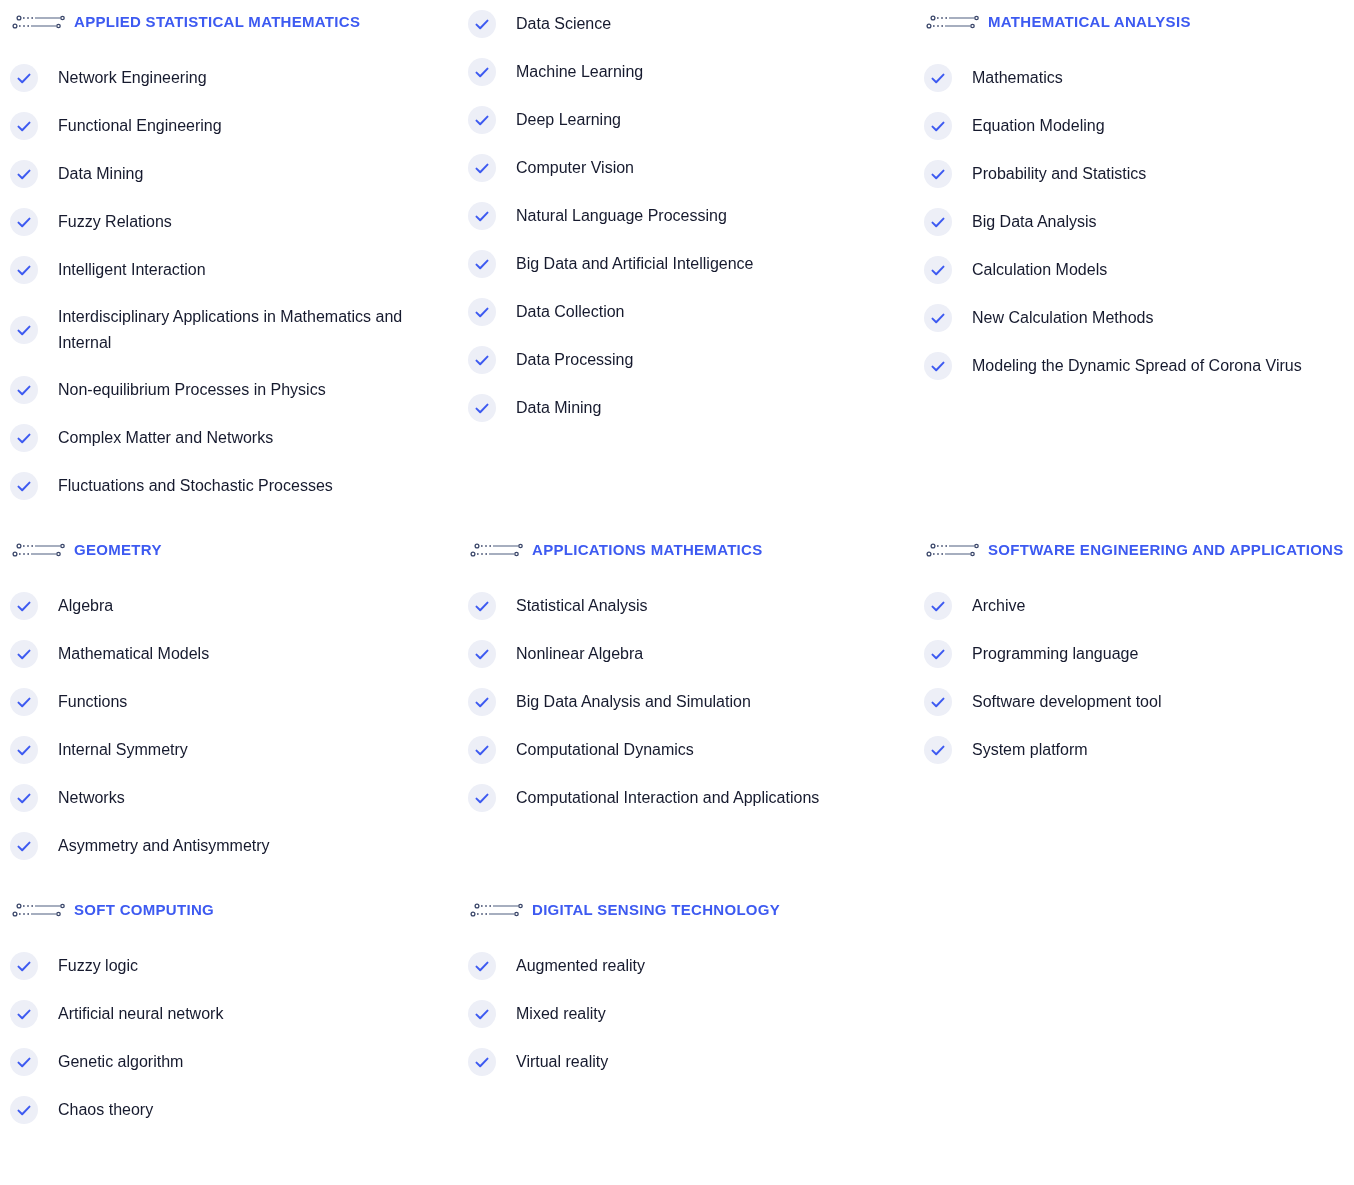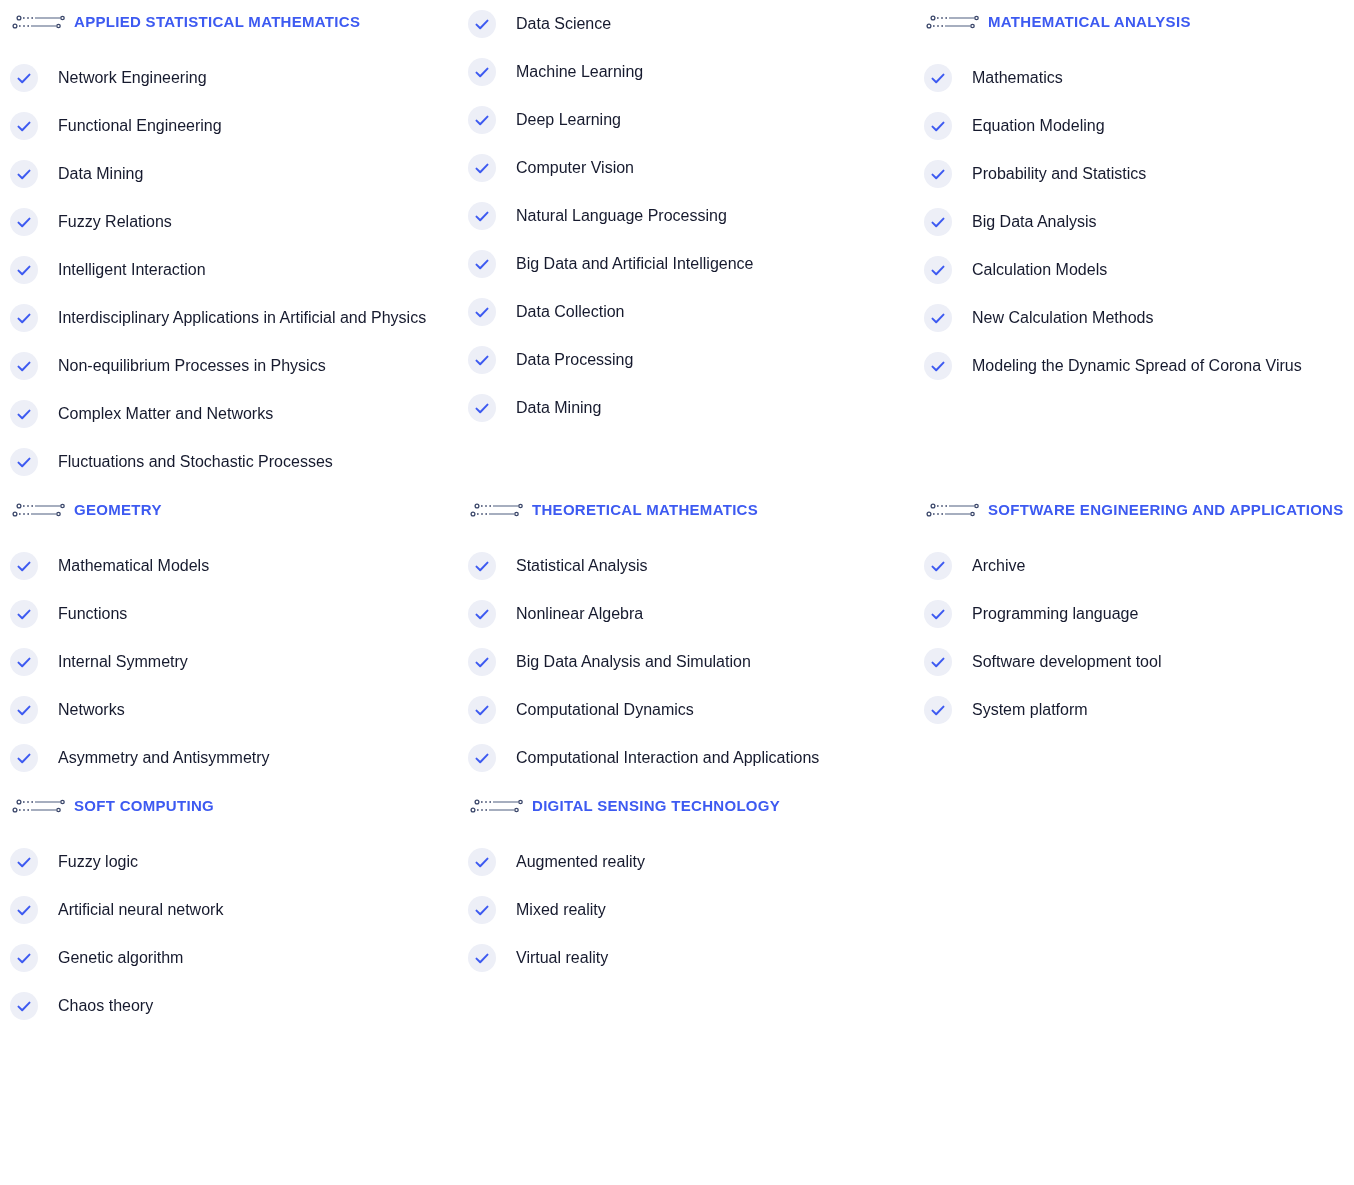--- a/index.html
+++ b/index.html
@@ -14,21 +14,21 @@
   body {
     width: 1354px;
     min-height: 1185px;
     font-family: "Liberation Sans", "DejaVu Sans", sans-serif;
     overflow-x: hidden;
   }
   .grid {
     display: grid;
     grid-template-columns: 458px 456px 1fr;
     align-items: start;
-    row-gap: 2px;
+    row-gap: 18px;
     padding: 10px 0 40px 10px;
   }
   .section { padding-right: 26px; }
   .sec-header {
     display: flex;
     align-items: center;
     gap: 8px;
     margin-bottom: 30px;
     min-height: 24px;
   }
@@ -133,21 +133,21 @@
     </span>
     <span class="item-label">Intelligent Interaction</span>
   </li>
 
   <li class="item">
     <span class="check">
       <svg width="14" height="11" viewBox="0 0 14 11" fill="none" xmlns="http://www.w3.org/2000/svg">
         <path d="M1.5 5.6 L5.2 9.2 L12.5 1.6" stroke="currentColor" stroke-width="2" stroke-linecap="round" stroke-linejoin="round"></path>
       </svg>
     </span>
-    <span class="item-label">Interdisciplinary Applications in Artificial and Physics</span>
+    <span class="item-label">Interdisciplinary Applications in Mathematics and Internal</span>
   </li>
 
   <li class="item">
     <span class="check">
       <svg width="14" height="11" viewBox="0 0 14 11" fill="none" xmlns="http://www.w3.org/2000/svg">
         <path d="M1.5 5.6 L5.2 9.2 L12.5 1.6" stroke="currentColor" stroke-width="2" stroke-linecap="round" stroke-linejoin="round"></path>
       </svg>
     </span>
     <span class="item-label">Non-equilibrium Processes in Physics</span>
   </li>
@@ -349,20 +349,28 @@
           <circle cx="52.5" cy="6" r="1.7" stroke="var(--icon-dot)" stroke-width="1.3"></circle>
           <circle cx="5" cy="14" r="1.9" stroke="var(--icon-dot)" stroke-width="1.3"></circle>
           <line x1="9" y1="14" x2="21" y2="14" stroke="var(--icon-dot)" stroke-width="1.4" stroke-dasharray="1.6 2.6"></line>
           <line x1="21" y1="14" x2="46" y2="14" stroke="var(--icon-line)" stroke-width="1.7"></line>
           <circle cx="48.5" cy="14" r="1.7" stroke="var(--icon-dot)" stroke-width="1.3"></circle>
         </svg>
       </span>
       <h2 class="sec-title">GEOMETRY</h2>
     </header>
     <ul class="items">
+  <li class="item">
+    <span class="check">
+      <svg width="14" height="11" viewBox="0 0 14 11" fill="none" xmlns="http://www.w3.org/2000/svg">
+        <path d="M1.5 5.6 L5.2 9.2 L12.5 1.6" stroke="currentColor" stroke-width="2" stroke-linecap="round" stroke-linejoin="round"></path>
+      </svg>
+    </span>
+    <span class="item-label">Algebra</span>
+  </li>
 
   <li class="item">
     <span class="check">
       <svg width="14" height="11" viewBox="0 0 14 11" fill="none" xmlns="http://www.w3.org/2000/svg">
         <path d="M1.5 5.6 L5.2 9.2 L12.5 1.6" stroke="currentColor" stroke-width="2" stroke-linecap="round" stroke-linejoin="round"></path>
       </svg>
     </span>
     <span class="item-label">Mathematical Models</span>
   </li>
 
@@ -411,21 +419,21 @@
           <circle cx="9" cy="6" r="1.9" stroke="var(--icon-dot)" stroke-width="1.3"></circle>
           <line x1="13" y1="6" x2="25" y2="6" stroke="var(--icon-dot)" stroke-width="1.4" stroke-dasharray="1.6 2.6"></line>
           <line x1="25" y1="6" x2="50" y2="6" stroke="var(--icon-line)" stroke-width="1.7"></line>
           <circle cx="52.5" cy="6" r="1.7" stroke="var(--icon-dot)" stroke-width="1.3"></circle>
           <circle cx="5" cy="14" r="1.9" stroke="var(--icon-dot)" stroke-width="1.3"></circle>
           <line x1="9" y1="14" x2="21" y2="14" stroke="var(--icon-dot)" stroke-width="1.4" stroke-dasharray="1.6 2.6"></line>
           <line x1="21" y1="14" x2="46" y2="14" stroke="var(--icon-line)" stroke-width="1.7"></line>
           <circle cx="48.5" cy="14" r="1.7" stroke="var(--icon-dot)" stroke-width="1.3"></circle>
         </svg>
       </span>
-      <h2 class="sec-title">THEORETICAL MATHEMATICS</h2>
+      <h2 class="sec-title">APPLICATIONS MATHEMATICS</h2>
     </header>
     <ul class="items">
   <li class="item">
     <span class="check">
       <svg width="14" height="11" viewBox="0 0 14 11" fill="none" xmlns="http://www.w3.org/2000/svg">
         <path d="M1.5 5.6 L5.2 9.2 L12.5 1.6" stroke="currentColor" stroke-width="2" stroke-linecap="round" stroke-linejoin="round"></path>
       </svg>
     </span>
     <span class="item-label">Statistical Analysis</span>
   </li>

